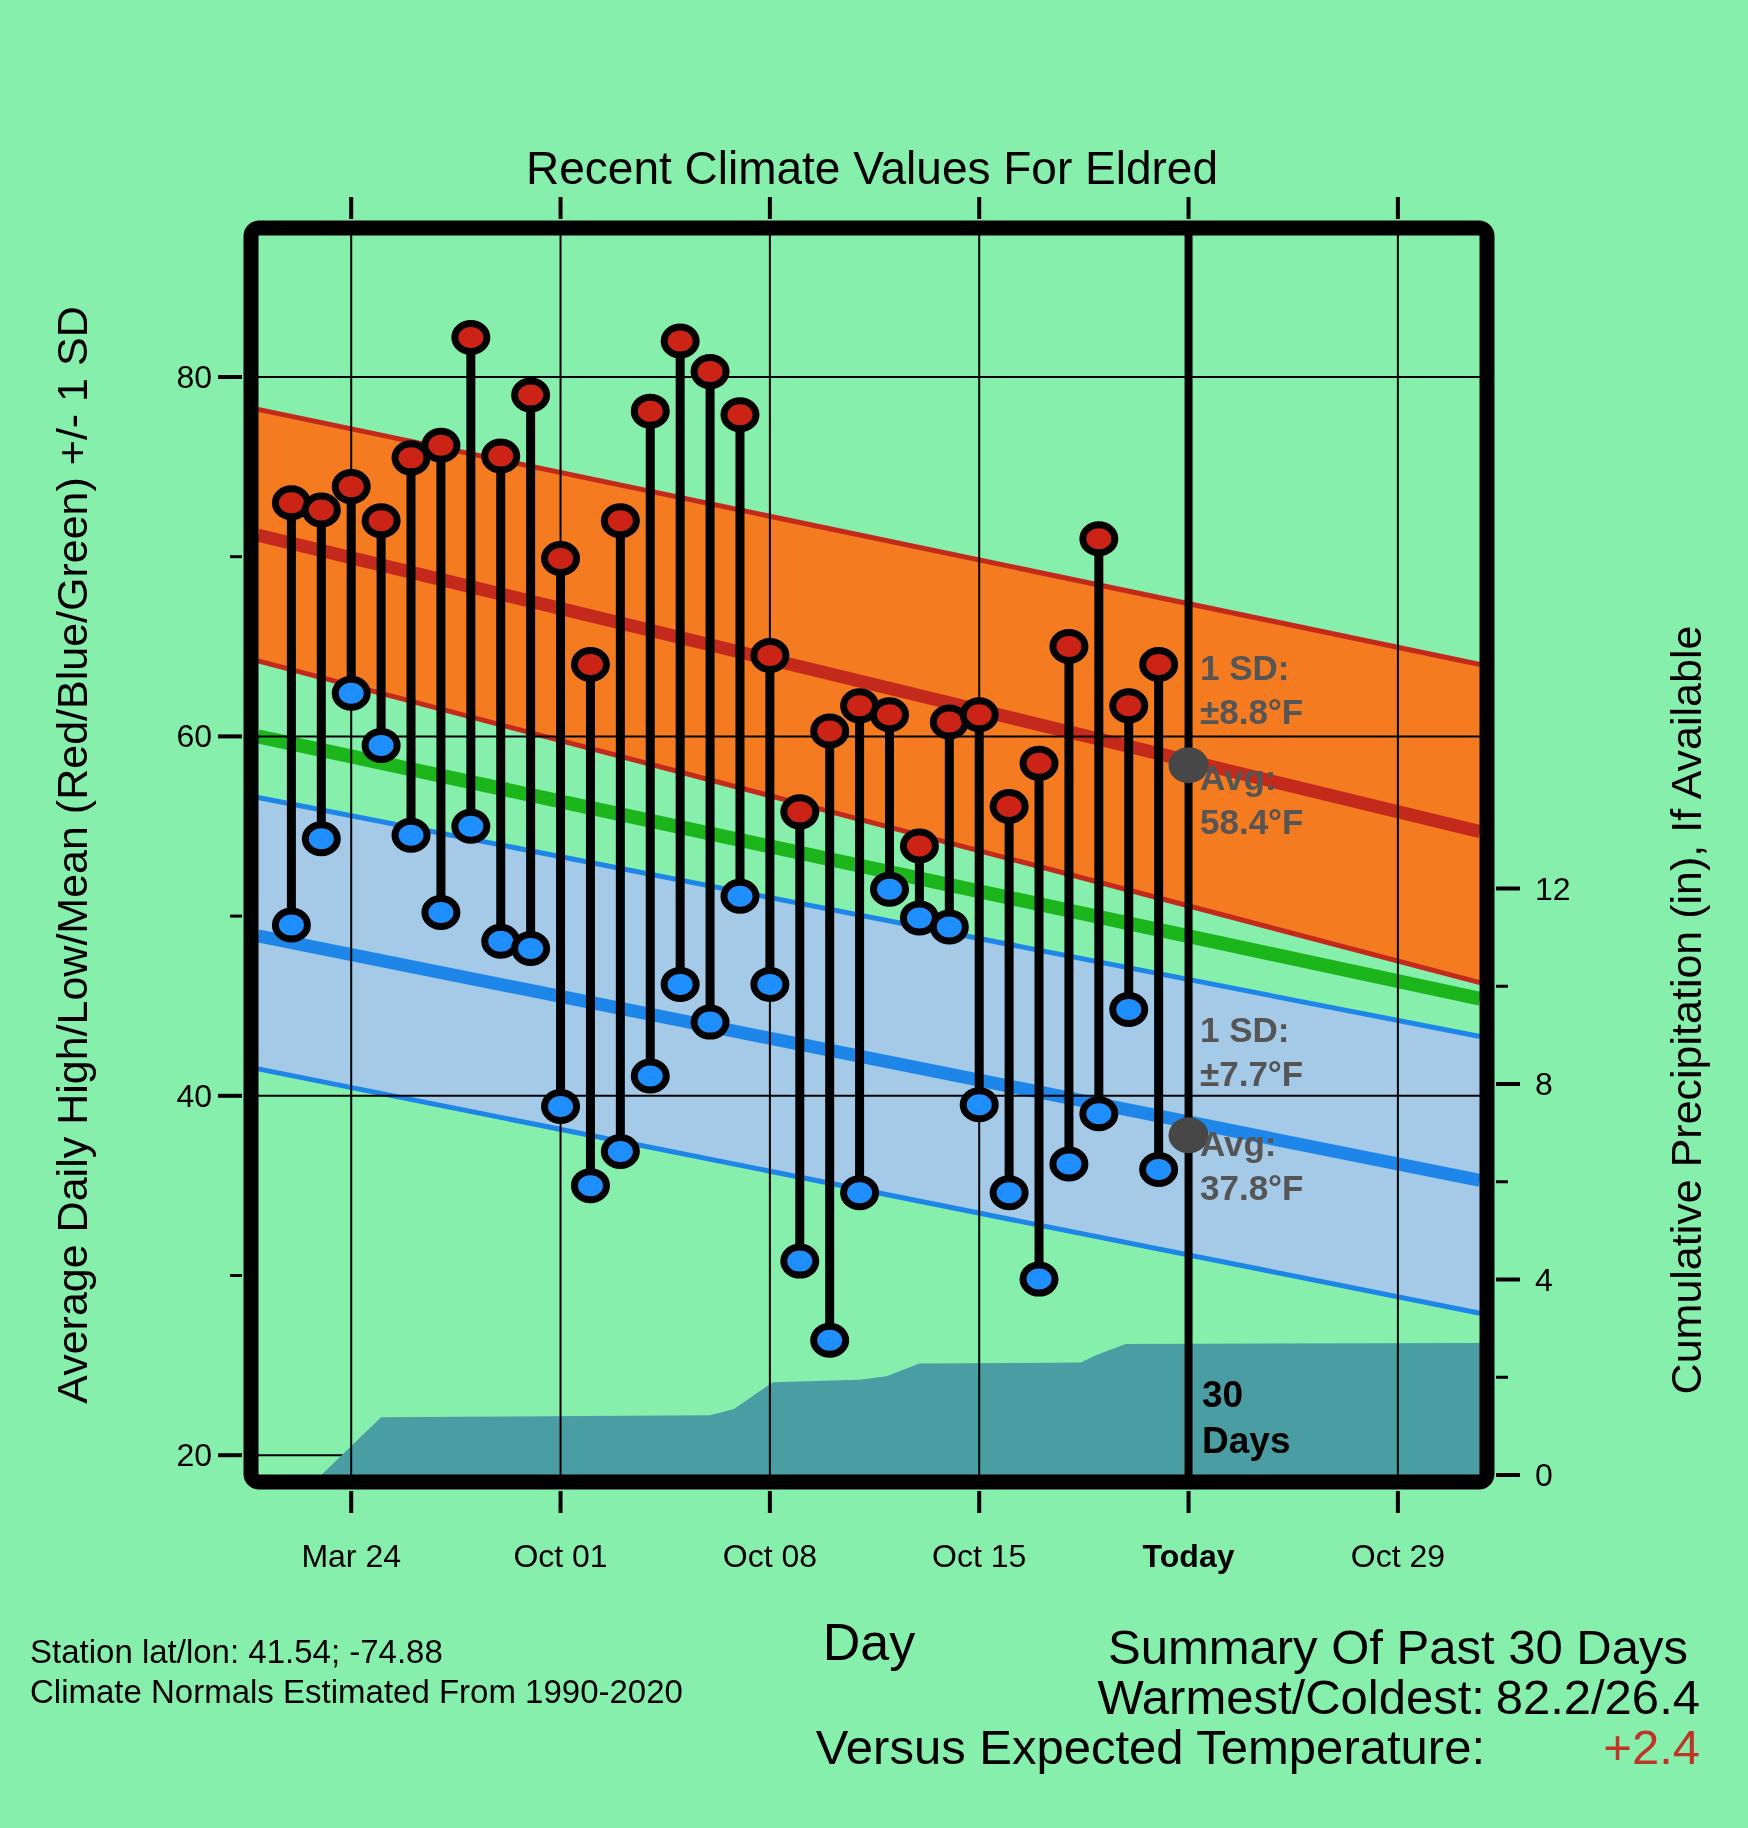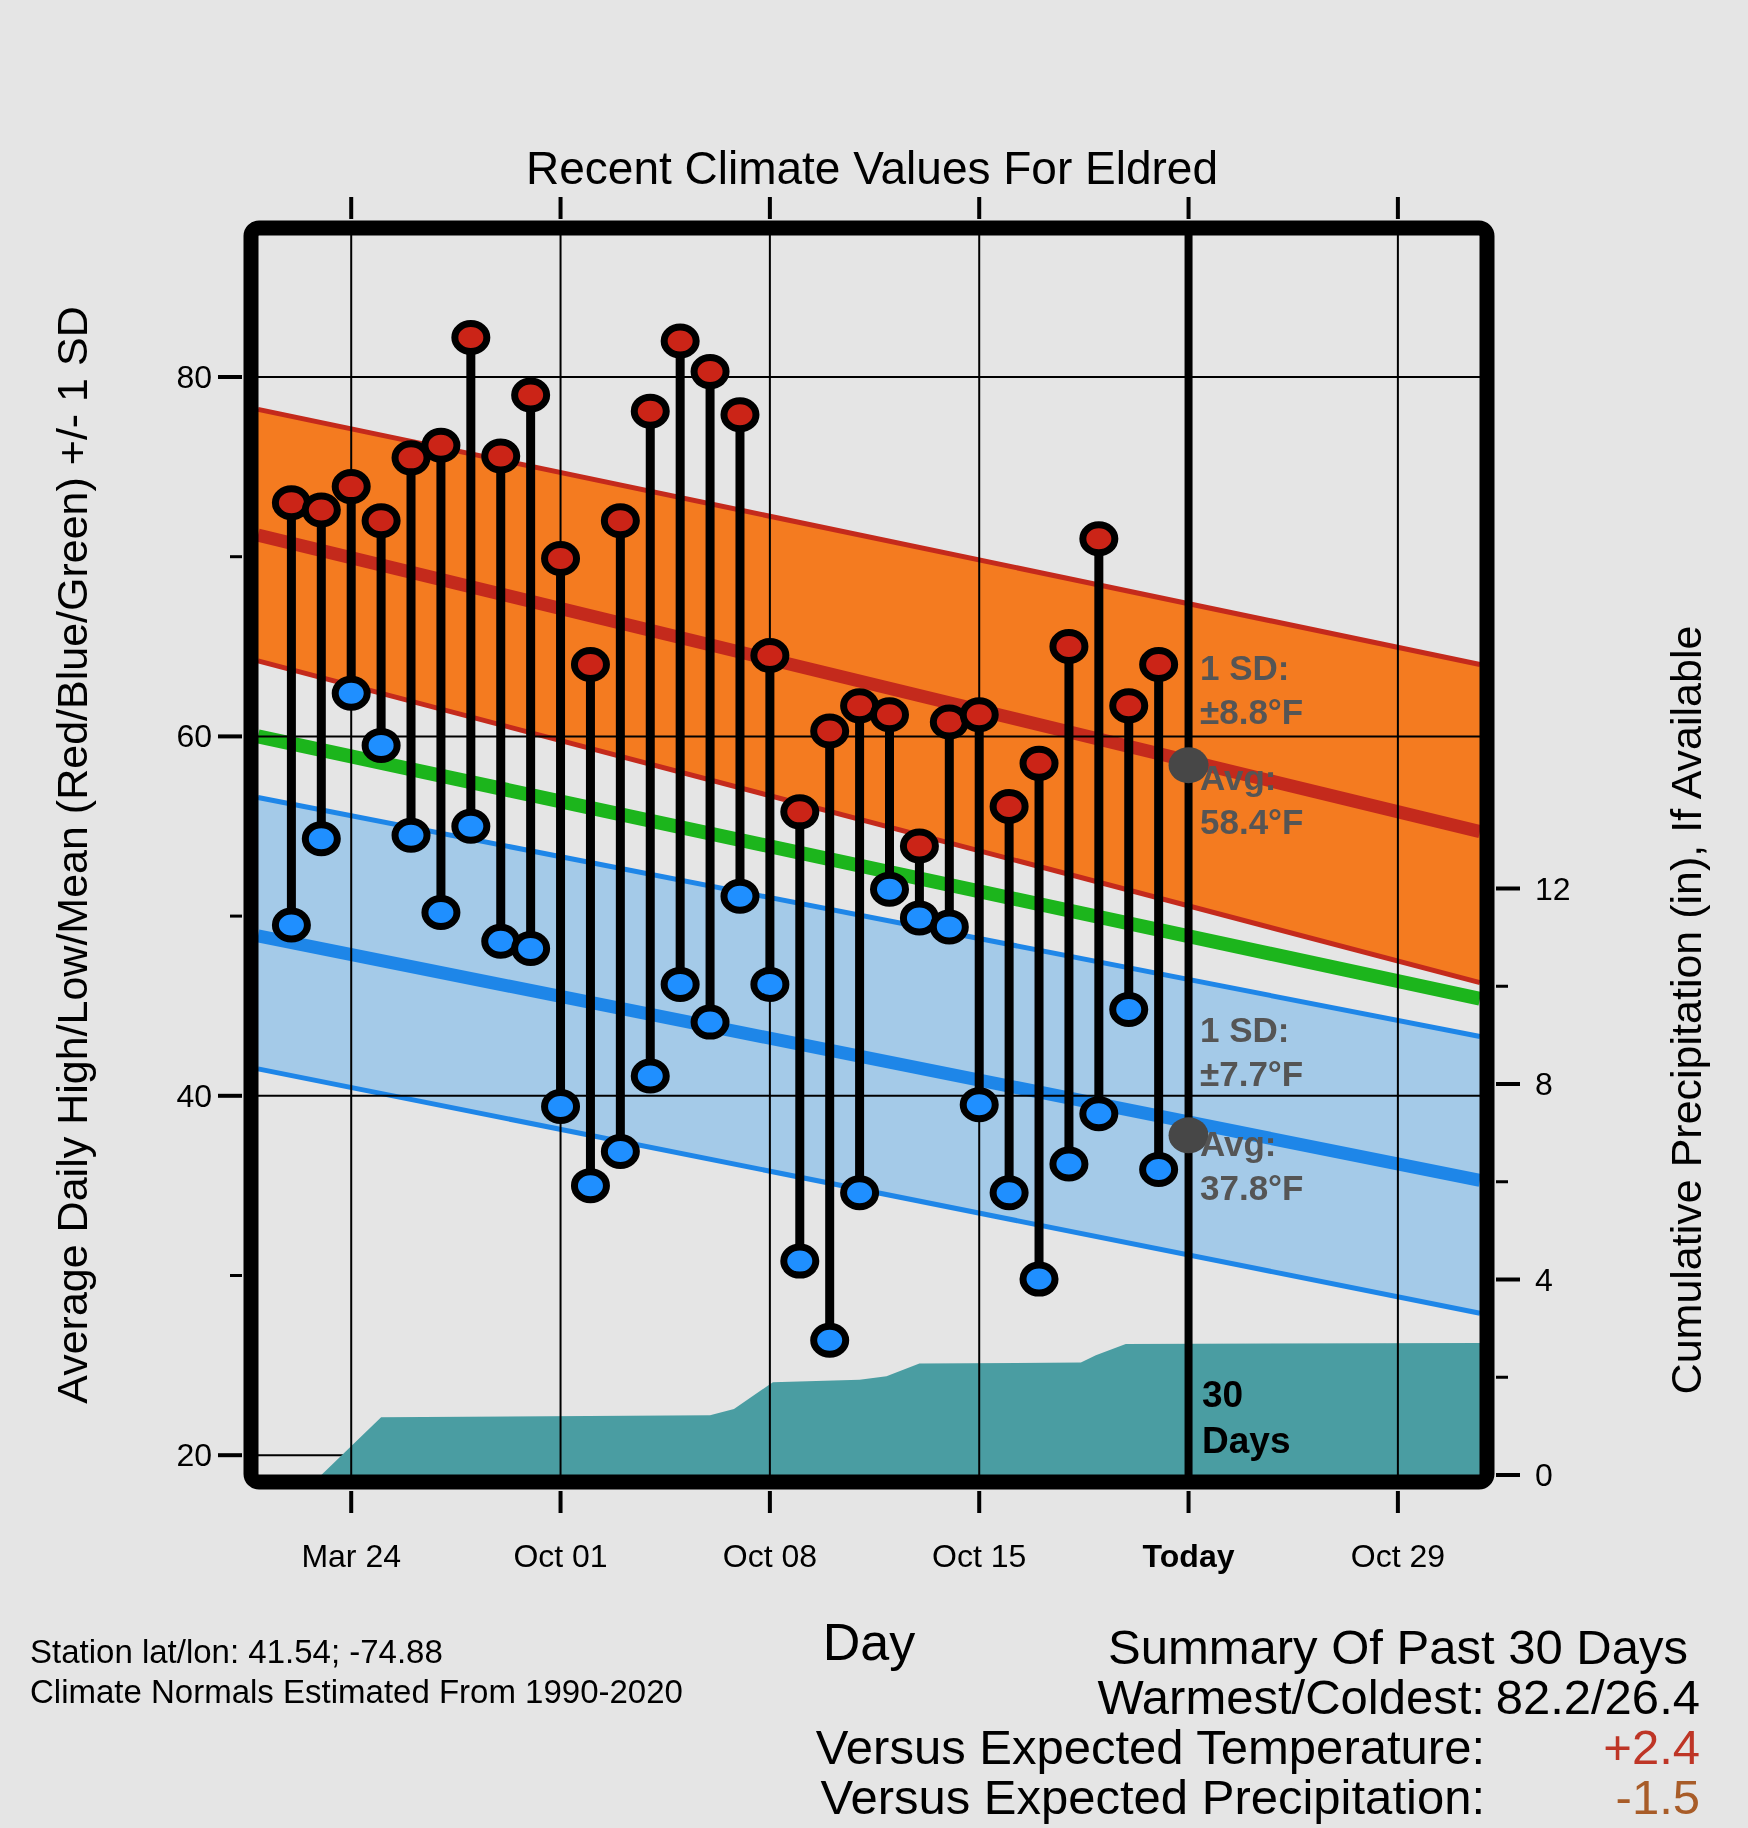--- a/index.html
+++ b/index.html
@@ -1,19 +1,19 @@
 <!DOCTYPE html>
 <html><head>
 <meta charset="utf-8">
 <style>
   html,body{margin:0;padding:0;background:#ffffff;}
   .figure{
     position:relative;
     width:1748px;height:1828px;
-    background:#e5e5e5;
+    background:#86efac;
     font-family:"Liberation Sans", sans-serif;
     color:#000;
     overflow:hidden;
   }
   .figure svg{position:absolute;left:0;top:0;}
   .abs{position:absolute;}
   .title{
     font-size:46px;font-weight:500;letter-spacing:0px;
     transform:translate(-50%,-50%);white-space:nowrap;
   }
@@ -235,19 +235,15 @@
       <span class="lbl">Summary Of Past 30 Days</span>
     </div>
     <div class="row">
       <span class="lbl">Warmest/Coldest:</span>
       <span class="val" id="val-warmest" style="color: rgb(0, 0, 0);">82.2/26.4</span>
     </div>
     <div class="row">
       <span class="lbl">Versus Expected Temperature:</span>
       <span class="val" id="val-temp" style="color: rgb(190, 53, 38);">+2.4</span>
     </div>
-    <div class="row">
-      <span class="lbl">Versus Expected Precipitation:</span>
-      <span class="val" id="val-precip" style="color: rgb(168, 92, 40);">-1.5</span>
-    </div>
   </div>
 
 </div>
 
 </body></html>

